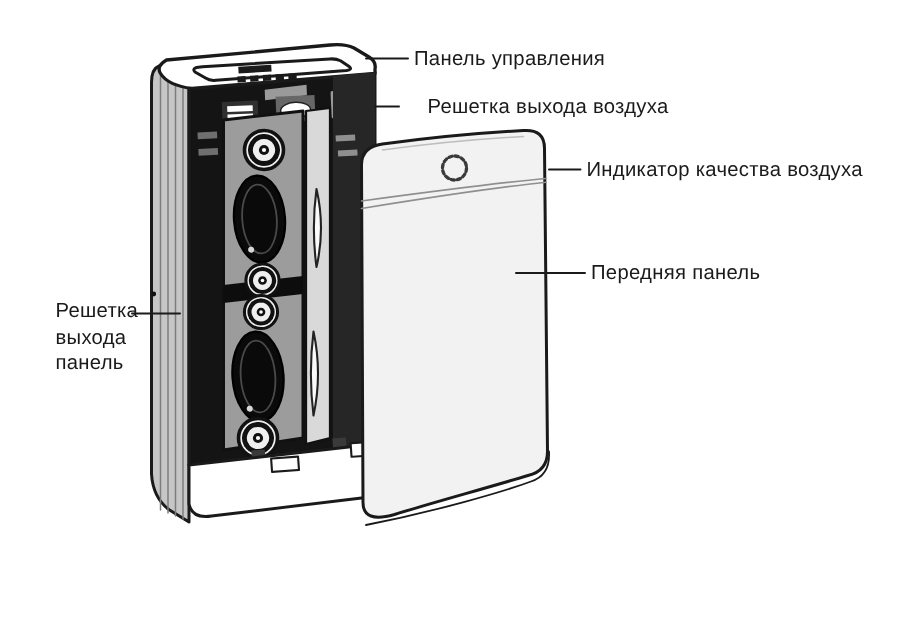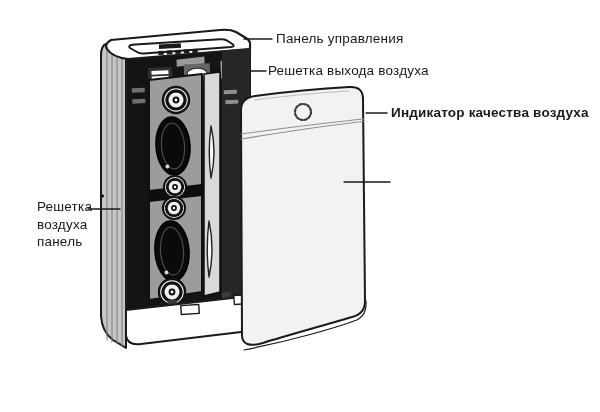--- a/index.html
+++ b/index.html
@@ -139,24 +139,25 @@
       <line x1="244" y1="39" x2="272" y2="39"></line>
       <line x1="250" y1="71" x2="266" y2="71"></line>
       <line x1="366" y1="113" x2="387" y2="113"></line>
       <line x1="344" y1="182" x2="390" y2="182"></line>
       <line x1="88" y1="209" x2="120" y2="209"></line>
     </g>
   </svg>
 
   <div class="label" style="left:276px; top:31px;">Панель управления</div>
 
-  <div class="label" style="left:268px; top:63px;">Решетка выхода воздуха</div>
+  <div class="label" style="left:285px; top:63px;">Решетка выхода воздуха</div>
 
-  <div class="label" style="left:391px; top:105px;font-weight:bold;">Индикатор качества воздуха</div>
+  <div class="label" style="left:391px; top:105px;">Индикатор качества воздуха</div>
 
+  <div class="label" style="left:394px; top:174px;">Передняя панель</div>
 
   <div class="label label-multiline" style="left:37px; top:184px;margin-top:14px;">
     <span>Решетка</span>
-    <span>воздуха</span>
+    <span>выхода</span>
     <span>панель</span>
   </div>
 
 </div>
 
 </body></html>

